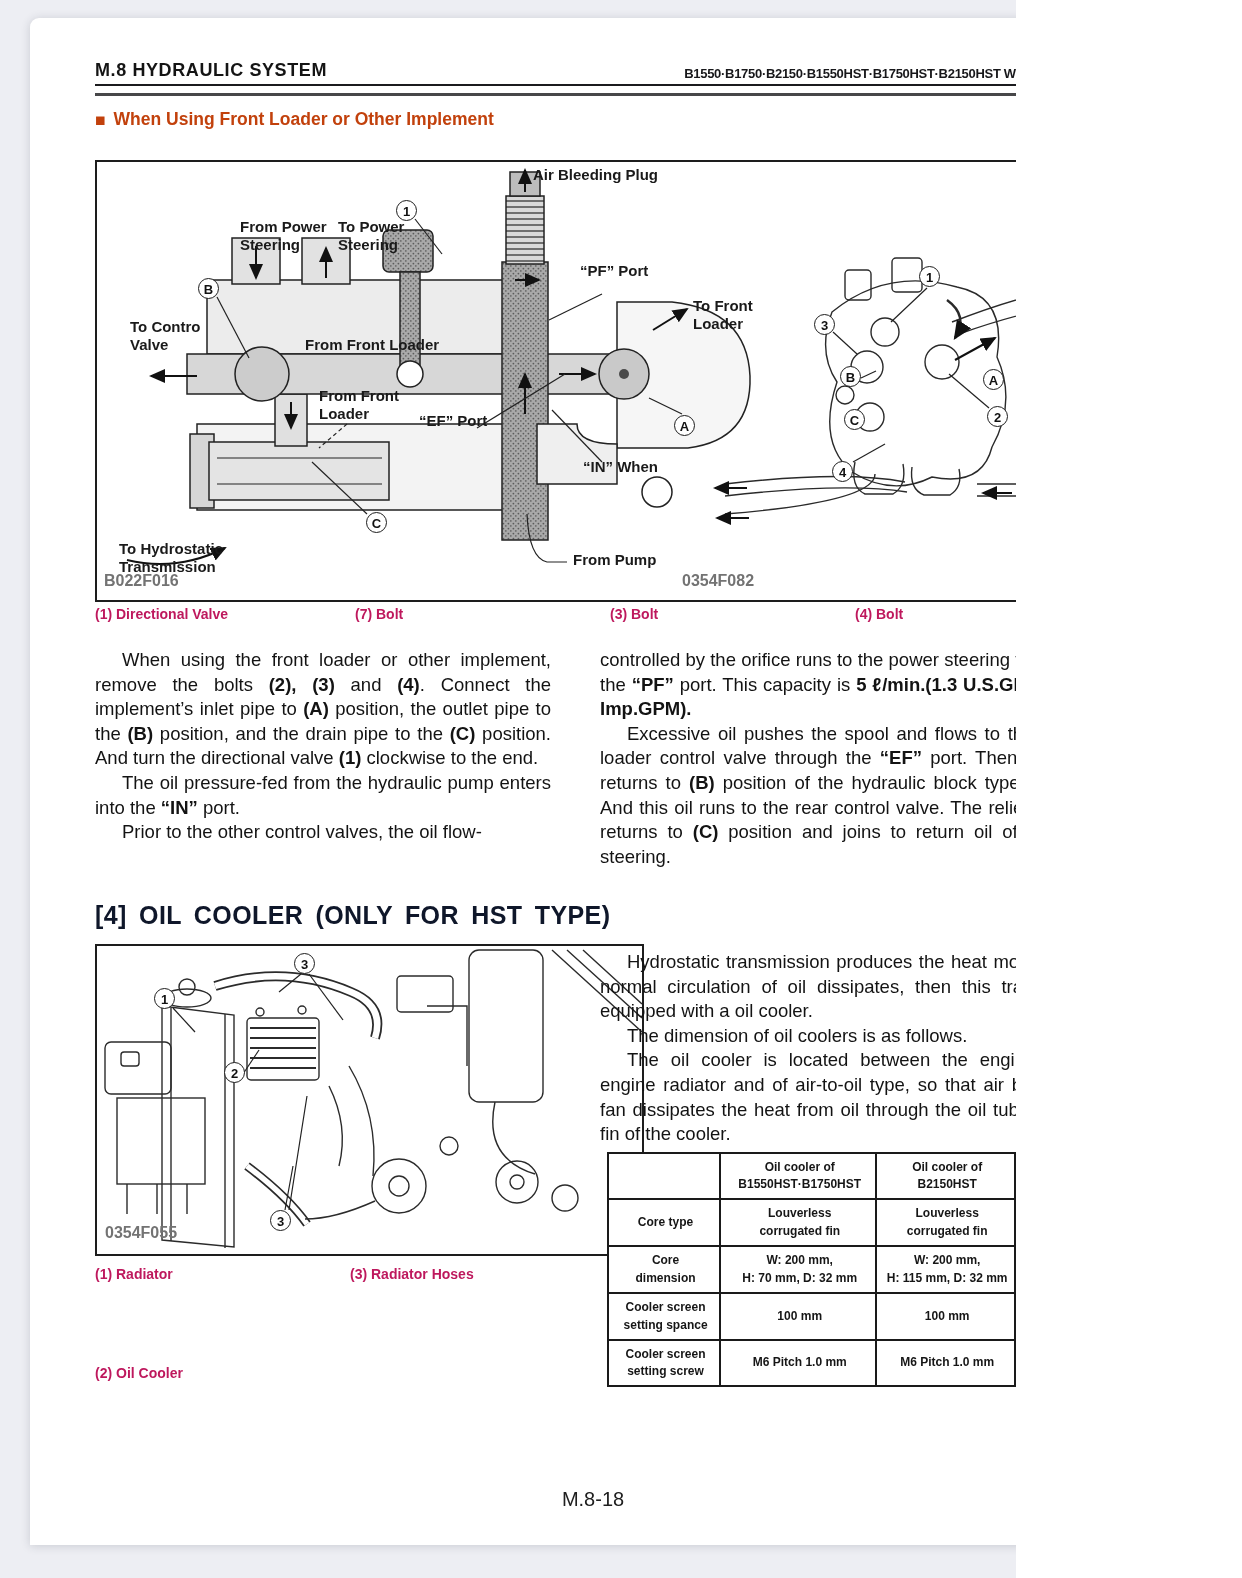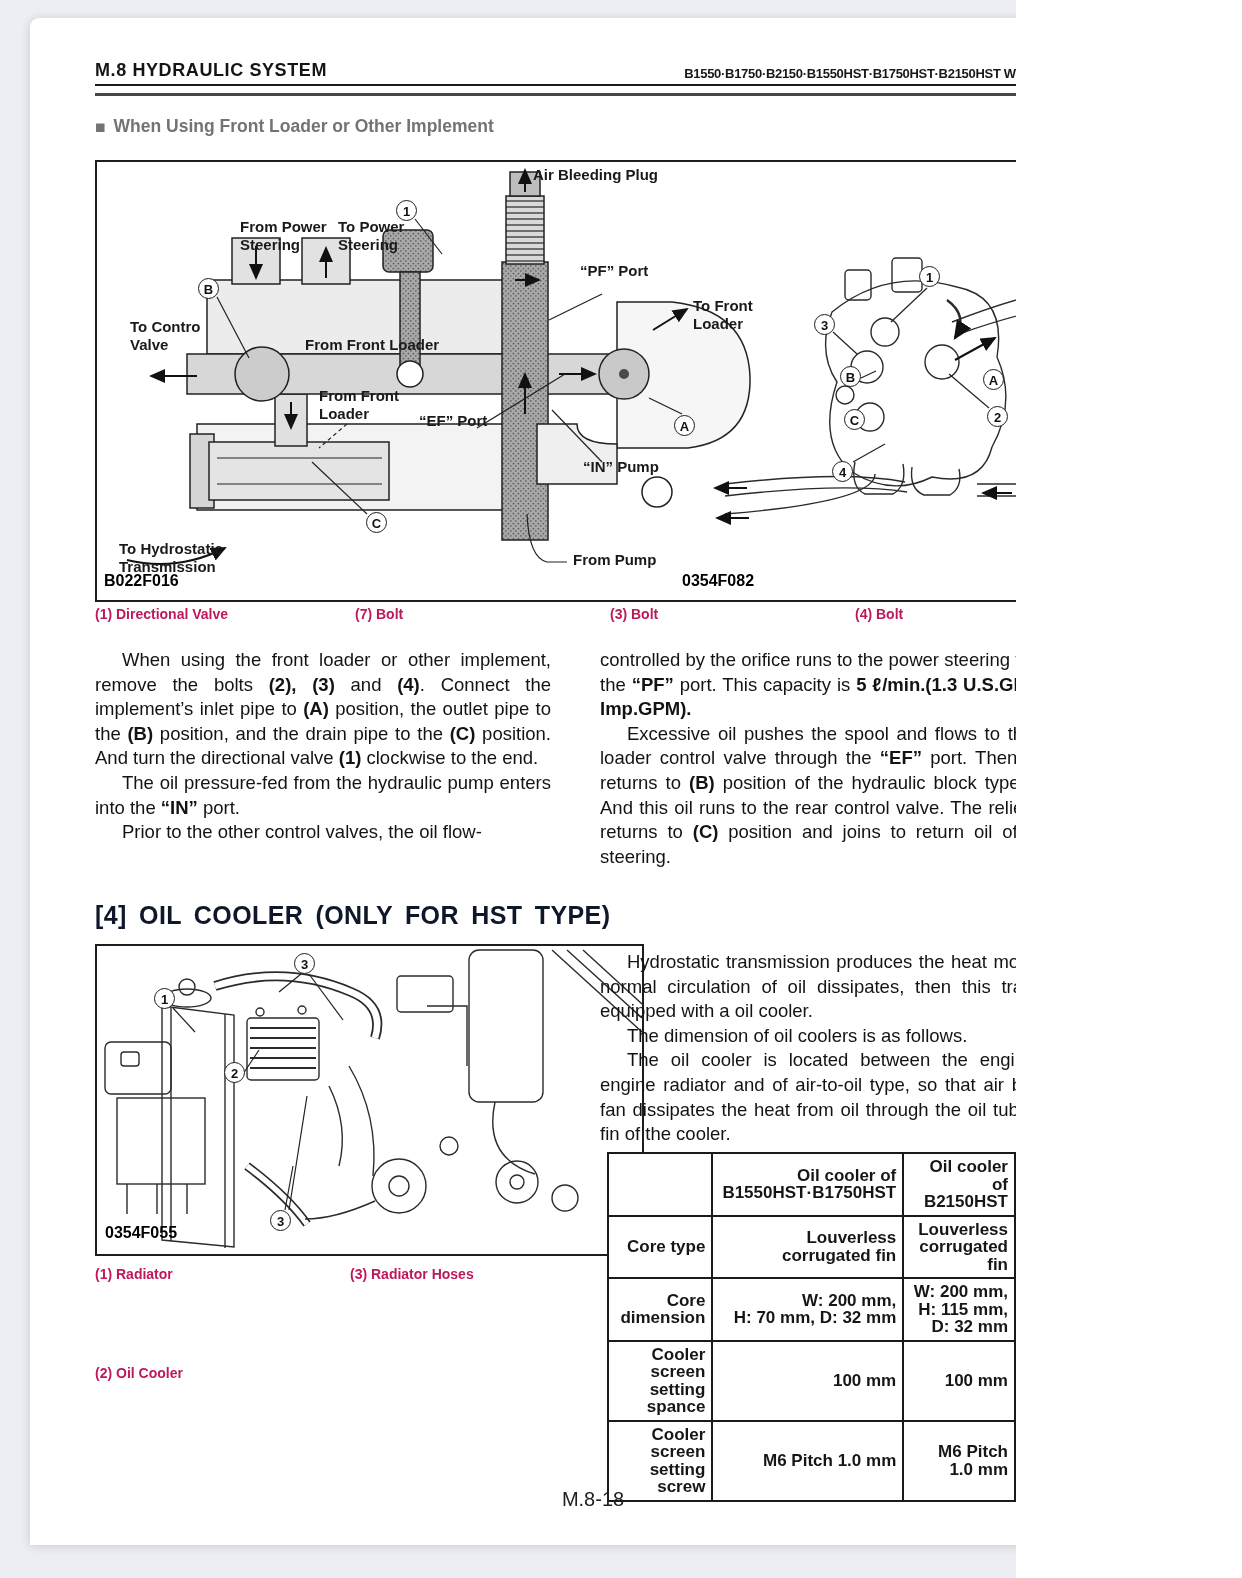--- a/index.html
+++ b/index.html
@@ -7,37 +7,37 @@
          font-family:"Liberation Sans",sans-serif;color:#161616}
   .paper{position:absolute;left:30px;top:18px;width:1182px;height:1527px;background:#ffffff;
          border-radius:9px 9px 0 0;box-shadow:0 1px 10px rgba(40,45,60,.18)}
   .ring{position:absolute;border:4px solid #d2d5db;border-left-color:transparent;border-top-color:#e4e6ea;
         border-radius:50%;transform:rotate(18deg);opacity:.85}
   .hdr-left{position:absolute;left:95px;top:60px;font-weight:bold;font-size:18px;letter-spacing:.6px;color:#141414}
   .hdr-right{position:absolute;left:640px;top:66px;width:436px;text-align:right;font-weight:bold;
              font-size:13px;letter-spacing:-.3px;color:#17171a}
   .hdr-rule{position:absolute;left:95px;top:84px;width:981px;height:7px;
             border-top:2px solid #1b1b1e;border-bottom:3px solid rgba(25,25,28,.8)}
-  .sec-head{position:absolute;left:95px;top:116px;font-weight:bold;font-size:17.5px;color:#737373}
+  .sec-head{position:absolute;left:95px;top:109px;font-weight:bold;font-size:17.5px;color:#c2410c}
   .sec-head .sq{display:inline-block;margin-right:8px;transform:translateY(1px)}
   .figbox{position:absolute;border:2.5px solid #1d1d1d;background:#fff}
   .lbl{position:absolute;font-weight:bold;font-size:15px;line-height:17.5px;color:#1a1a1a;white-space:pre-line}
-  .code{position:absolute;font-weight:bold;font-size:16px;color:#000000}
+  .code{position:absolute;font-weight:bold;font-size:16px;color:#737373}
   .circ{position:absolute;width:21px;height:21px;border:1.8px solid #1d1d1d;border-radius:50%;background:#fff;
         font-weight:bold;font-size:13px;line-height:21px;text-align:center;color:#111;box-sizing:border-box}
   .cap{position:absolute;font-weight:bold;font-size:14px;color:#be185d}
   .col{position:absolute}
   .col p{margin:0;font-size:18.5px;line-height:24.6px;text-align:justify;text-indent:27px;color:#131313}
   .col p.cont{text-indent:0}
   .big-head{position:absolute;left:95px;top:901px;font-weight:bold;font-size:25px;letter-spacing:.4px;
             word-spacing:5px;color:#0f172a}
   table.spec{position:absolute;left:607px;top:1152px;border-collapse:collapse;background:#fff;
              border:2.5px solid #1a1a1a;table-layout:fixed}
-  table.spec td,table.spec th{border:2px solid #1a1a1a;font-weight:bold;font-size:17px;line-height:17.5px;
-             text-align:right;vertical-align:middle;padding:4px 6px 4px 9px;white-space:pre-line;color:#161616}
+  table.spec td,table.spec th{border:2px solid #1a1a1a;font-weight:bold;font-size:12px;line-height:17.5px;
+             text-align:center;vertical-align:middle;padding:4px 6px 4px 9px;white-space:pre-line;color:#161616}
   .footer{position:absolute;left:500px;top:1488px;width:186px;text-align:center;font-size:20px;color:#202020}
   svg{position:absolute;left:0;top:0}
 </style>
 </head>
 <body>
 
 <div id="stage">
 
   <div class="paper"></div>
 
@@ -164,21 +164,21 @@
 Steering</div>
     <div class="lbl" style="left:483px;top:100px">“PF” Port</div>
     <div class="lbl" style="left:596px;top:135px">To Front
 Loader</div>
     <div class="lbl" style="left:33px;top:156px">To Contro
 Valve</div>
     <div class="lbl" style="left:208px;top:174px">From Front Loader</div>
     <div class="lbl" style="left:222px;top:225px">From Front
 Loader</div>
     <div class="lbl" style="left:322px;top:250px">“EF” Port</div>
-    <div class="lbl" style="left:486px;top:296px">“IN” Pump</div>
+    <div class="lbl" style="left:486px;top:296px">“IN” When</div>
     <div class="lbl" style="left:22px;top:378px">To Hydrostatic
 Transmission</div>
     <div class="lbl" style="left:476px;top:389px">From Pump</div>
     <div class="code" style="left:7px;top:410px">B022F016</div>
     <div class="code" style="left:585px;top:410px">0354F082</div>
 
     <span class="circ" style="left:299px;top:38px">1</span>
     <span class="circ" style="left:101px;top:116px">B</span>
     <span class="circ" style="left:577px;top:253px">A</span>
     <span class="circ" style="left:269px;top:350px">C</span>

